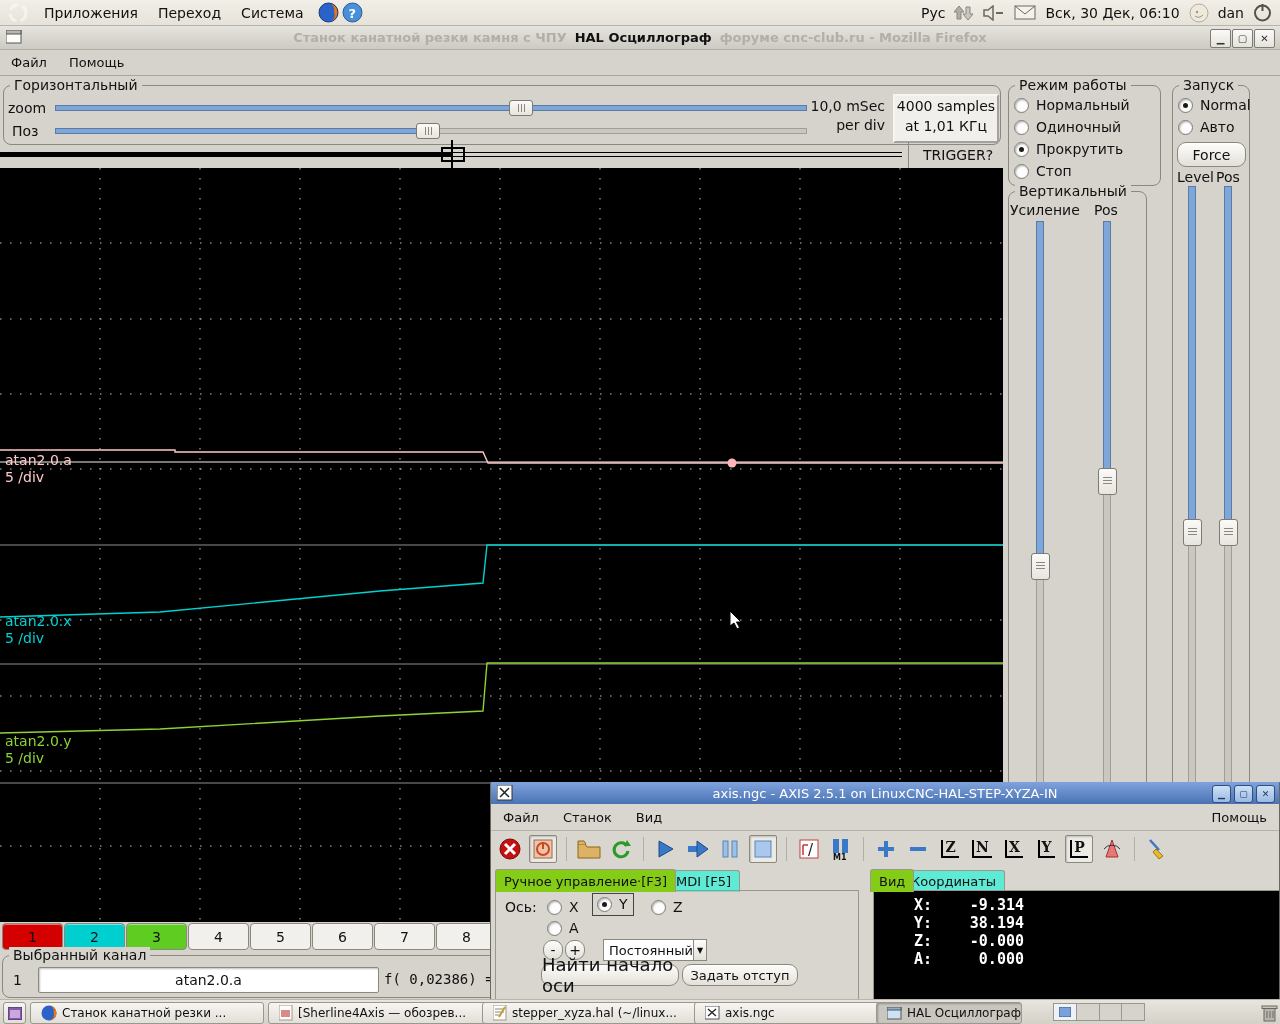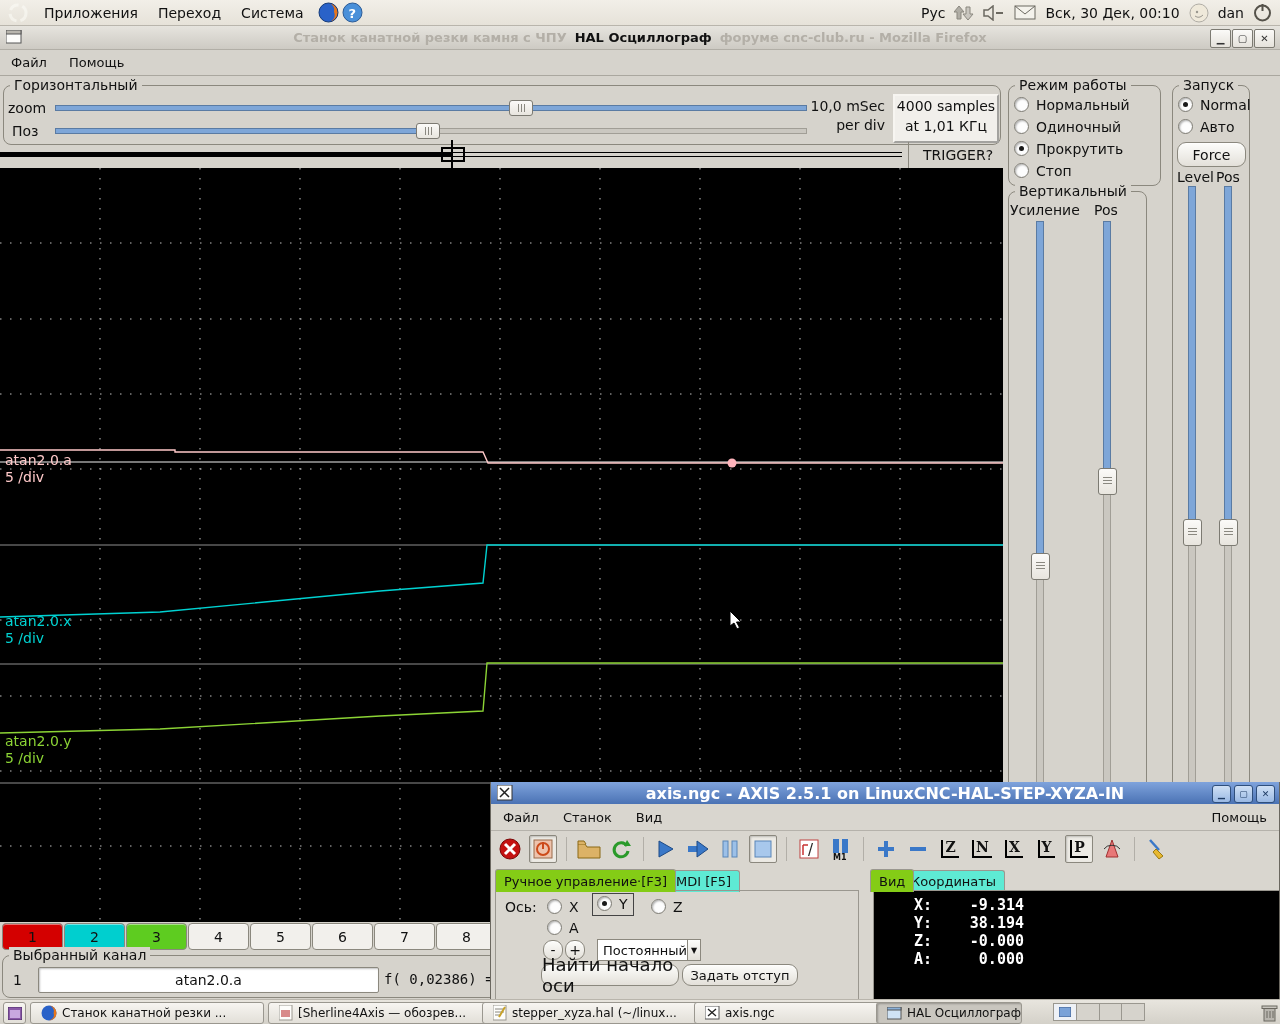--- a/index.html
+++ b/index.html
@@ -6,21 +6,21 @@
   body{width:1280px;height:1024px;position:relative;overflow:hidden;
        font-family:"DejaVu Sans",sans-serif;background:#d6d3cc;font-size:14px;color:#111}
   .abs{position:absolute}
   .nosel{white-space:nowrap}
   
   .fieldset{position:absolute;border:1px solid #8b887e;border-radius:8px}
   .legend{position:absolute;top:-9px;left:6px;background:#d6d3cc;padding:0 4px;font-size:14px;line-height:16px;white-space:nowrap}
   .btn{position:absolute;background:linear-gradient(#fdfdfb,#e3e0d9);border:1px solid #8b887e;border-radius:9px;
        display:flex;align-items:center;justify-content:center;font-size:14px;box-shadow:0 1px 0 rgba(255,255,255,.6) inset}
   .inset{background:#fff;border:1px solid #8b887e;box-shadow:inset 1px 1px 2px rgba(0,0,0,.25)}
-  .radio{position:absolute;display:flex;align-items:flex-start;gap:7px;font-size:14px;white-space:nowrap}
+  .radio{position:absolute;display:flex;align-items:flex-end;gap:7px;font-size:14px;white-space:nowrap}
   .dot{width:13px;height:13px;border-radius:50%;background:#fdfdfd;border:1px solid #7c7a72;box-shadow:inset 1px 1px 2px rgba(0,0,0,.3);flex:none}
   .dot.sel{position:relative}
   .dot.sel::after{content:"";position:absolute;left:4px;top:4px;width:5px;height:5px;border-radius:50%;background:#1a1a1a}
   
   .htrack-b{position:absolute;height:4px;background:#7ea6d8;border:1px solid #5a7ba3}
   .htrack-g{position:absolute;height:4px;background:#cac7c0;border:1px solid #a19e96}
   .hhandle{position:absolute;width:22px;height:14px;background:linear-gradient(#fbfaf8,#e8e5de);border:1px solid #7c7a72;border-radius:3px;
            display:flex;align-items:center;justify-content:center}
   .hhandle::after{content:"";width:7px;height:8px;background:repeating-linear-gradient(to right,#8a8880 0 1px,transparent 1px 3px)}
   .vtrack-b{position:absolute;width:6px;background:#7ea6d8;border:1px solid #5a7ba3}
@@ -43,21 +43,21 @@
   .hal-title{position:absolute;left:0;top:26px;width:1280px;height:23px;background:linear-gradient(#e6e4de,#cdcac3);border-bottom:1px solid #b1aea6;
              display:flex;align-items:center;justify-content:center;gap:8px;font-weight:bold;font-size:13px}
   .faint{color:#b3afa7}
   .winbtn{position:absolute;top:29px;width:19px;height:17px;background:linear-gradient(#fbfaf8,#e5e2db);border:1px solid #7c7a72;border-radius:2px;
           display:flex;align-items:center;justify-content:center;font-size:10px;font-weight:bold;color:#333}
   .hal-menubar{position:absolute;left:0;top:49px;width:1280px;height:26px;border-bottom:1px solid #aaa79f;display:flex;align-items:center;gap:0;font-size:13px}
   .hal-menubar span{padding:0 11px}
   
   .axis-win{position:absolute;left:490px;top:782px;width:788px;height:217px;background:#d9d6cf;border-left:1px solid #6b6860;border-right:1px solid #6b6860;z-index:20;overflow:hidden}
   .axis-title{position:absolute;left:0;top:0;width:100%;height:22px;background:linear-gradient(#7fa3dc,#4a72b4);
-              display:flex;align-items:center;justify-content:center;color:#fff;font-weight:bold;font-size:16px}
+              display:flex;align-items:center;justify-content:center;color:#fff;font-weight:normal;font-size:13px}
   .axis-btn{position:absolute;top:3px;width:17px;height:16px;background:linear-gradient(#cfe0f5,#9ab9e4);border:1px solid #2f4f7c;border-radius:3px;
             display:flex;align-items:center;justify-content:center;font-size:9px;font-weight:bold;color:#1d3least;color:#1d3a63}
   .axis-menubar{position:absolute;left:0;top:22px;width:100%;height:26px;border-bottom:1px solid #b5b2ab;display:flex;align-items:center;font-size:13px}
   .axis-menubar span{padding:0 12px}
   .toolbar{position:absolute;left:0;top:48px;width:100%;height:38px;display:flex;align-items:center;padding-left:6px;gap:6px}
   .ticon{width:26px;height:26px;display:flex;align-items:center;justify-content:center;flex:none}
   .ticon.pressed{border:1px solid #8b887e;border-radius:2px;background:#eceae4;box-shadow:inset 1px 1px 2px rgba(0,0,0,.2)}
   .tsep{width:1px;height:24px;background:#b2afa8;margin:0 3px;flex:none}
   .letter{font-family:"DejaVu Serif",serif;font-weight:bold;font-size:14px;border-left:2px solid #000;border-bottom:2px solid #000;padding:0 3px 1px 2px;line-height:15px}
   .tab{position:absolute;height:21px;display:flex;align-items:center;padding:0 8px;font-size:13px;border:1px solid #9a978f;border-bottom:none;border-radius:3px 3px 0 0;background:#5eead4}
@@ -365,21 +365,21 @@
     <div class="radio" style="left:160px;top:117px">
         <span class="dot"></span>
         <span>Z</span>
       </div>
     <div class="radio" style="left:56px;top:138px">
         <span class="dot"></span>
         <span>A</span>
       </div>
     <div class="btn" style="left:52px;top:158px;width:18px;height:18px">-</div>
     <div class="btn" style="left:74px;top:158px;width:18px;height:18px">+</div>
-    <div class="combo" style="left:106px;top:157px;width:102px;height:20px">
+    <div class="combo" style="left:112px;top:157px;width:102px;height:20px">
       <span style="padding-left:5px">Постоянный</span>
       <span class="arr">▼</span>
     </div>
     <div class="btn" style="left:50px;top:182px;width:136px;height:20px;font-size:18px">Найти начало оси</div>
     <div class="btn" style="left:191px;top:182px;width:114px;height:20px;font-size:13px">Задать отступ</div>
 
     <div class="tab active" style="left:379px;top:87px">Вид</div>
     <div class="tab" style="left:411px;top:88px">Координаты</div>
     <div class="abs" style="left:382px;top:108px;width:406px;height:109px;background:#000;border:1px solid #9a978f">
       <div style="padding-top:5px">
@@ -426,21 +426,21 @@
           <polygon points="14,16 9,10 12,10 12,3 16,3 16,10 19,10" fill="#c9c6bf" stroke="#8a877f"></polygon>
         </svg>
       <svg width="22" height="16">
           <polygon points="1,5 5,5 10,1 10,15 5,11 1,11" fill="none" stroke="#6b6860" stroke-width="1.5"></polygon>
           <line x1="13" y1="8" x2="20" y2="8" stroke="#6b6860" stroke-width="2"></line>
         </svg>
       <svg width="22" height="15">
           <rect x="1" y="1" width="20" height="13" fill="#f4f2ec" stroke="#6b6860"></rect>
           <path d="M1 1 L11 9 L21 1" fill="none" stroke="#6b6860"></path>
         </svg>
-      <span>Вск, 30 Дек, 00:10</span>
+      <span>Вск, 30 Дек, 06:10</span>
       <svg width="20" height="20">
           <circle cx="10" cy="10" r="9" fill="#efe9da" stroke="#b0ada5"></circle>
           <circle cx="8" cy="9" r="1.2" fill="#9a978f"></circle>
           <path d="M6 13 Q10 16 14 12" fill="none" stroke="#9a978f"></path>
         </svg>
       <span>dan</span>
       <svg width="19" height="19">
           <circle cx="9.5" cy="10" r="7.5" fill="none" stroke="#55524a" stroke-width="2"></circle>
           <rect x="8.5" y="1" width="2" height="7" fill="#55524a"></rect>
         </svg>

